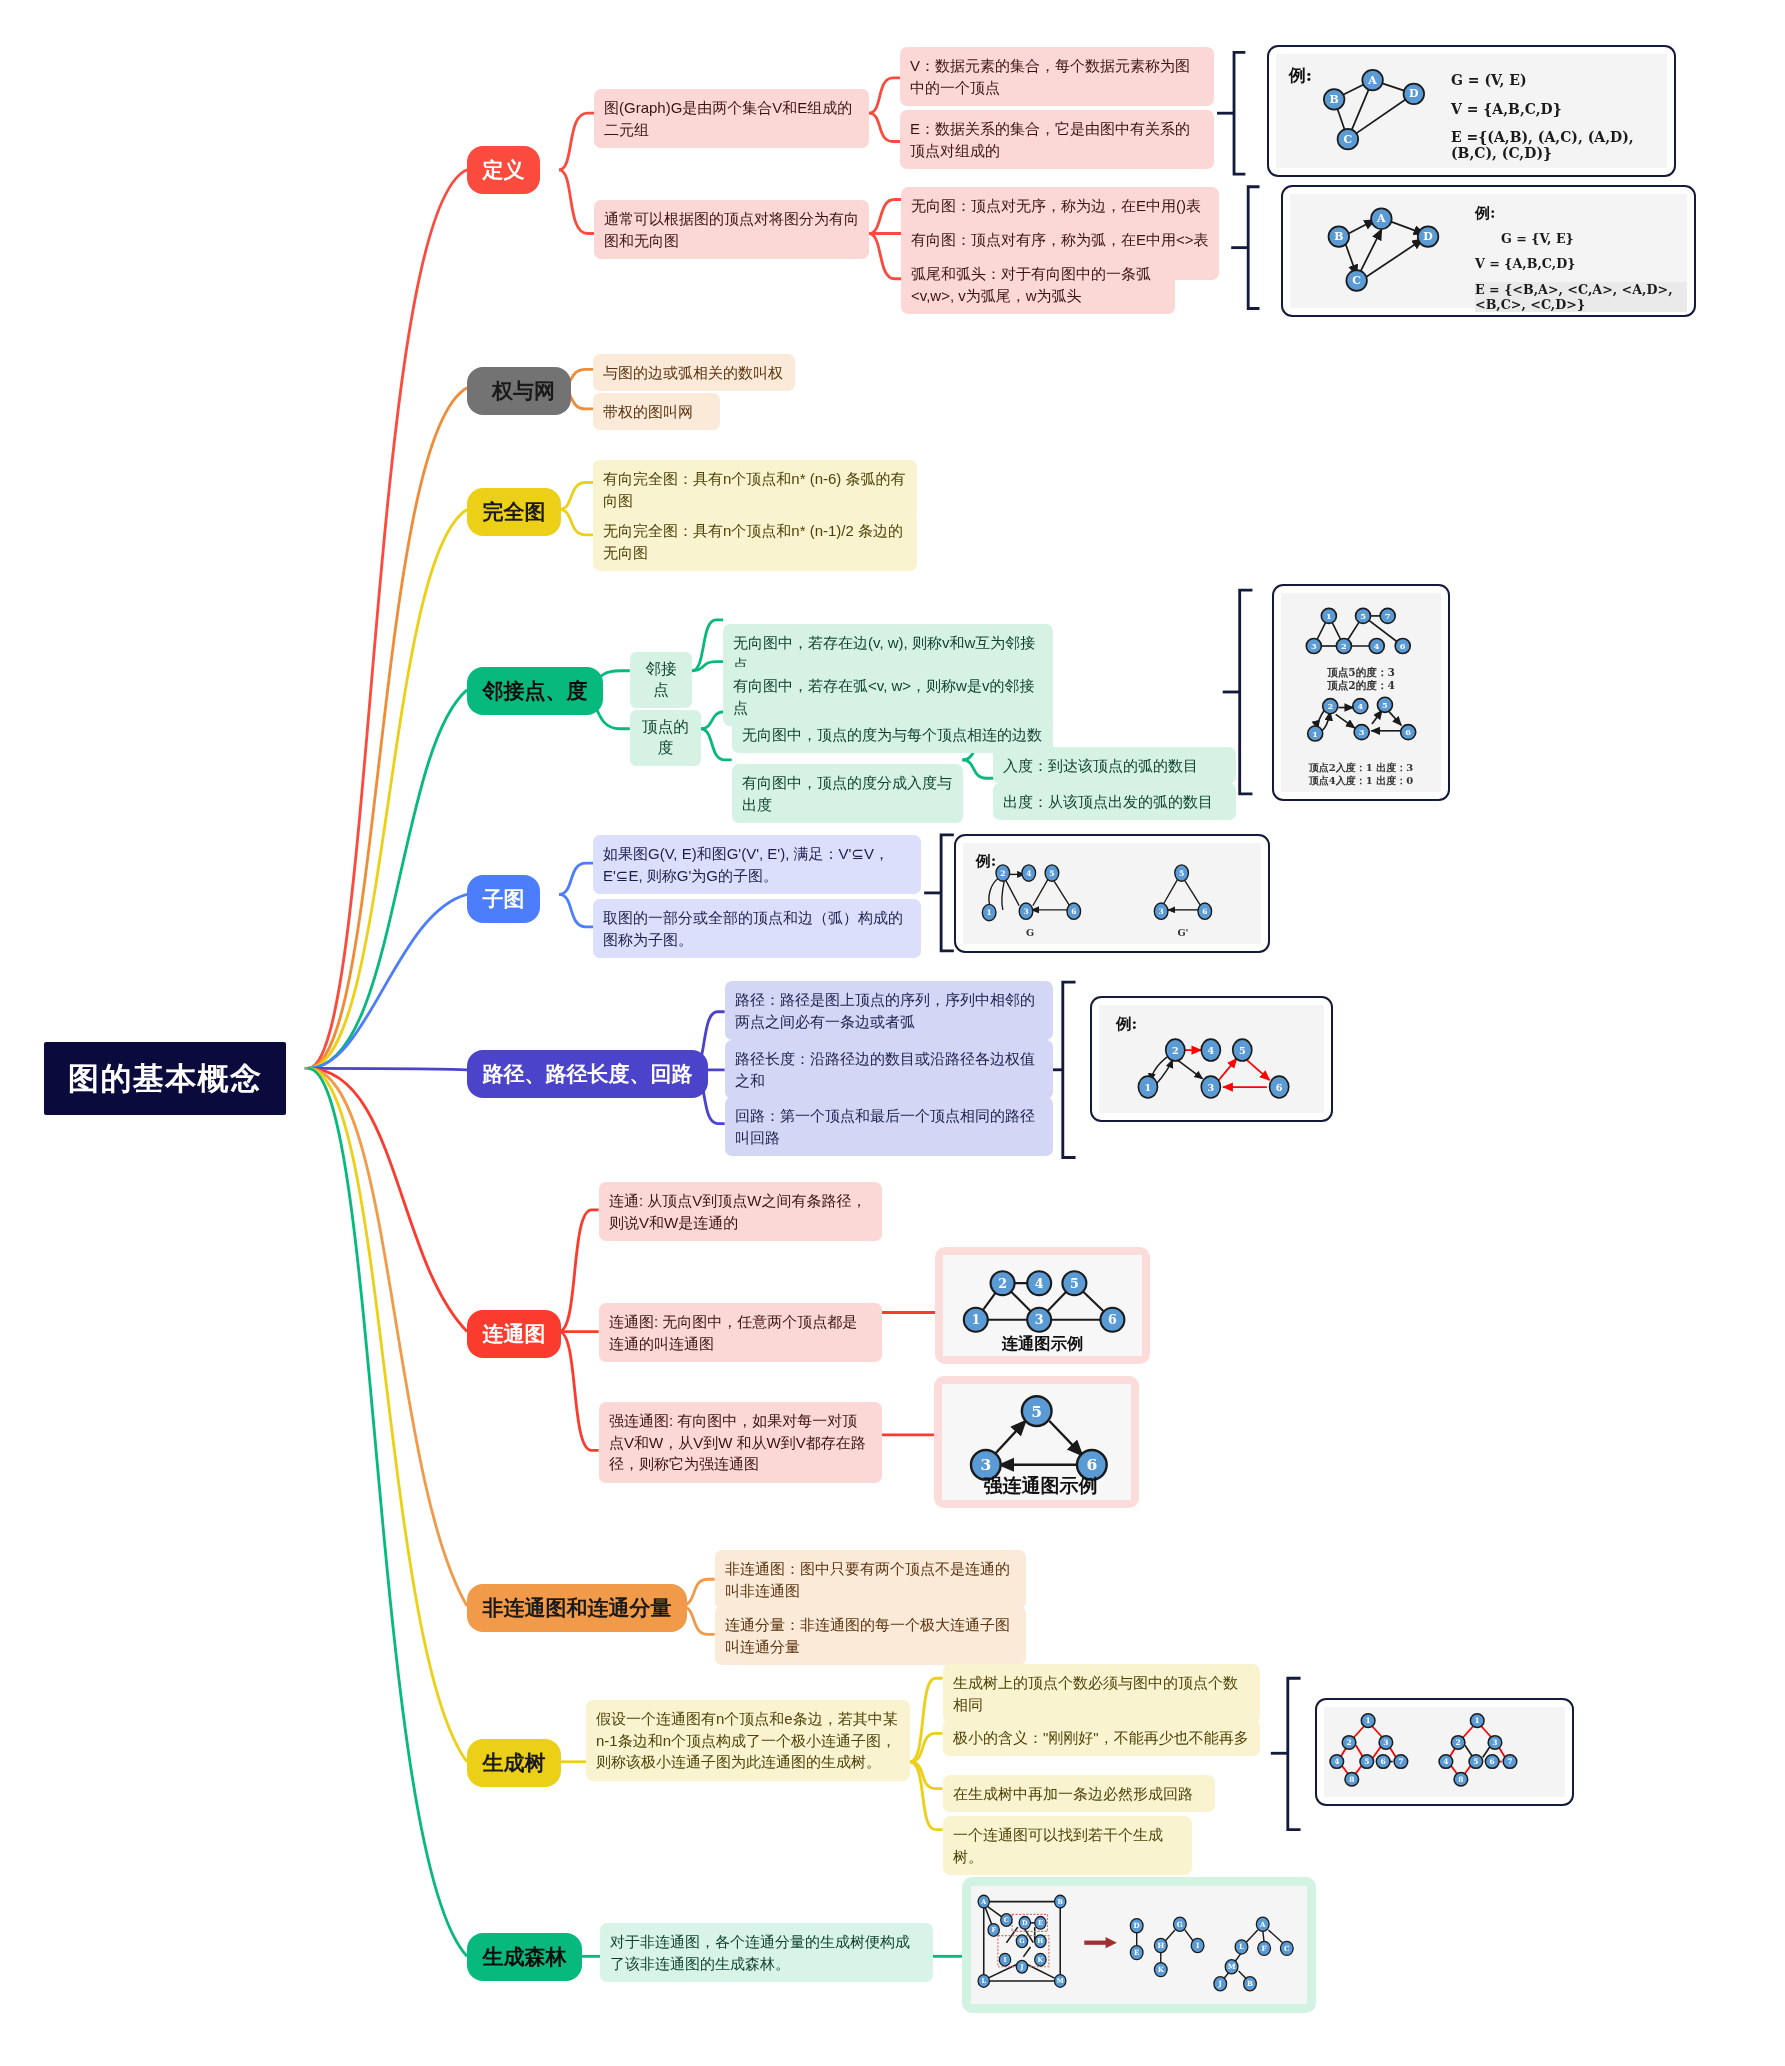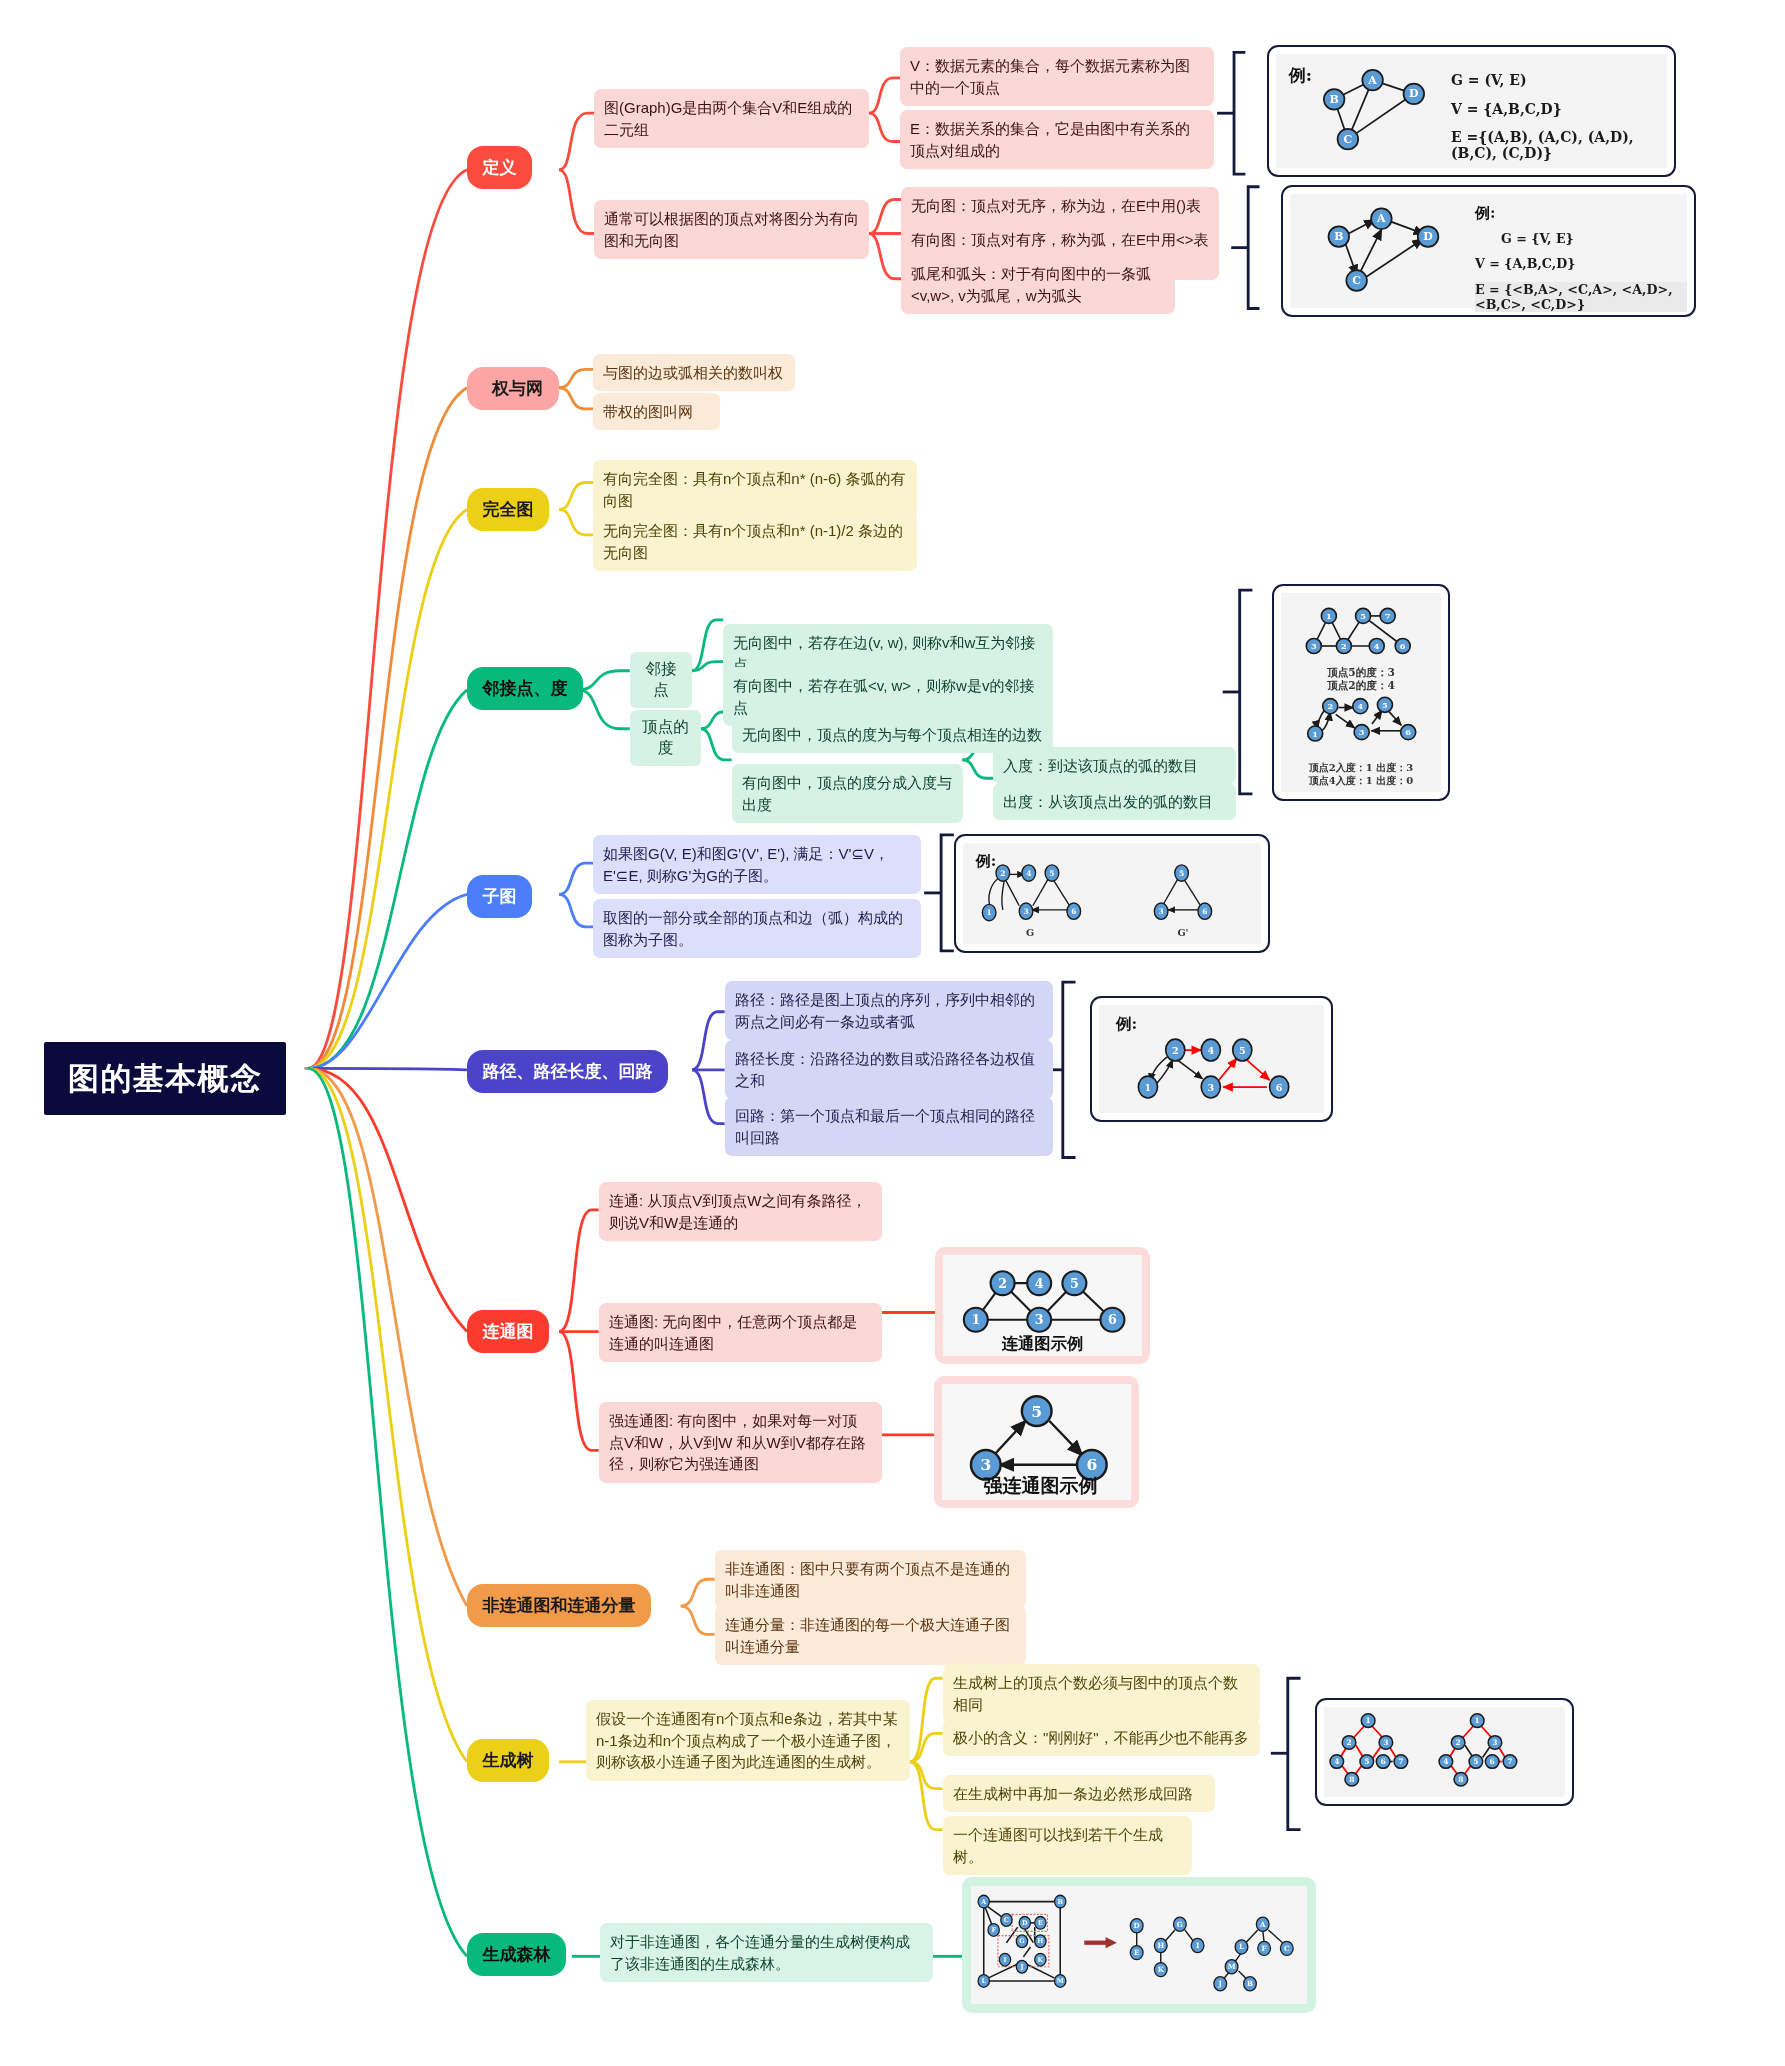--- a/index.html
+++ b/index.html
@@ -19,24 +19,24 @@
   
   .root {
     background:#0a0a3c; color:#fff; border-radius:2px;
     padding:15.6px 24px; font-size:31px; font-weight:bold; letter-spacing:1.4px;
     white-space:nowrap;
   }
 
   
   .branch {
     color:#1a1a1a; border-radius:16px; padding:10px 15.6px;
-    font-size:17px; font-weight:bold; white-space:nowrap; text-align:center;
+    font-size:21px; font-weight:bold; white-space:nowrap; text-align:center;
   }
   .branch.red   { background:#fb4b3e; color:#ffffff; }
-  .branch.orange{ background:#fca5a5; color:#1a1a1a;padding-left:25px; }
+  .branch.orange{ background:#737373; color:#1a1a1a;padding-left:25px; }
   .branch.yellow{ background:#ecd018; color:#1a1a1a; }
   .branch.green { background:#08b97d; color:#0d0d0d; }
   .branch.blue  { background:#4c7dfb; color:#ffffff; }
   .branch.indigo{ background:#4b43c9; color:#ffffff; }
   .branch.red2  { background:#fb3b2d; color:#ffffff; }
   .branch.orange2{background:#f09a4a; color:#1a1a1a; }
   .branch.yellow2{background:#ecd018; color:#1a1a1a; }
   .branch.green2{ background:#08b97d; color:#0d0d0d; }
 
   

